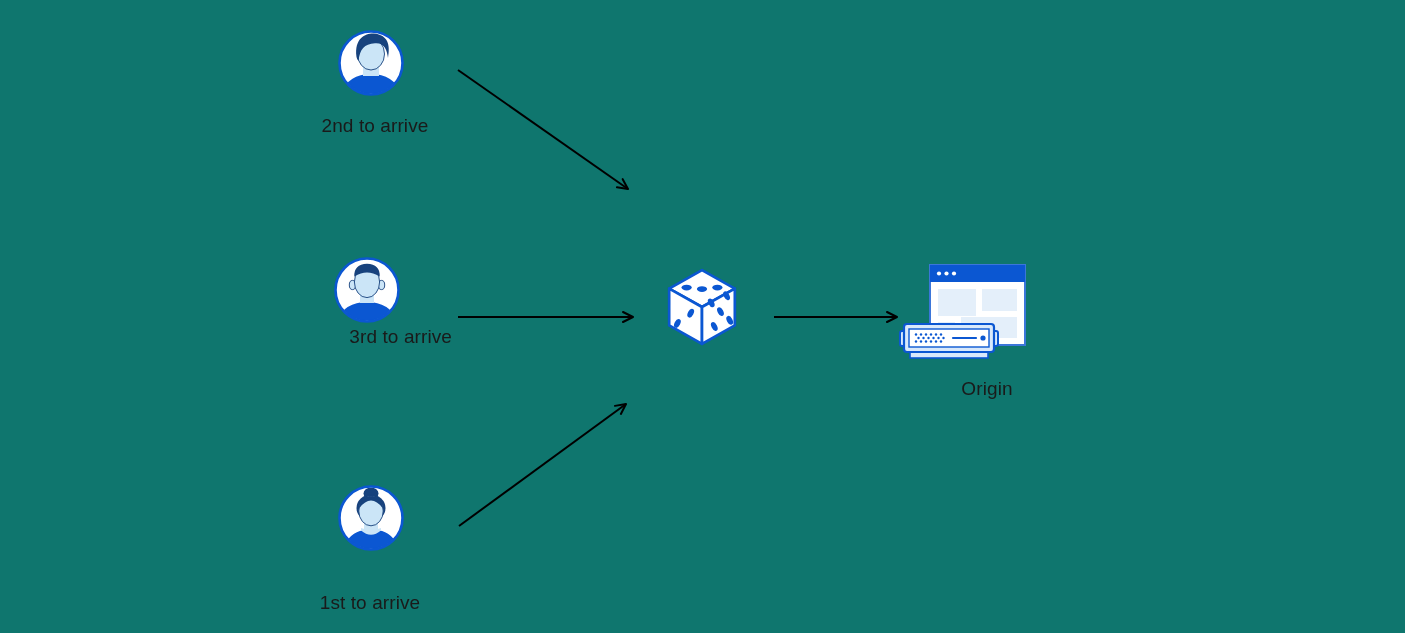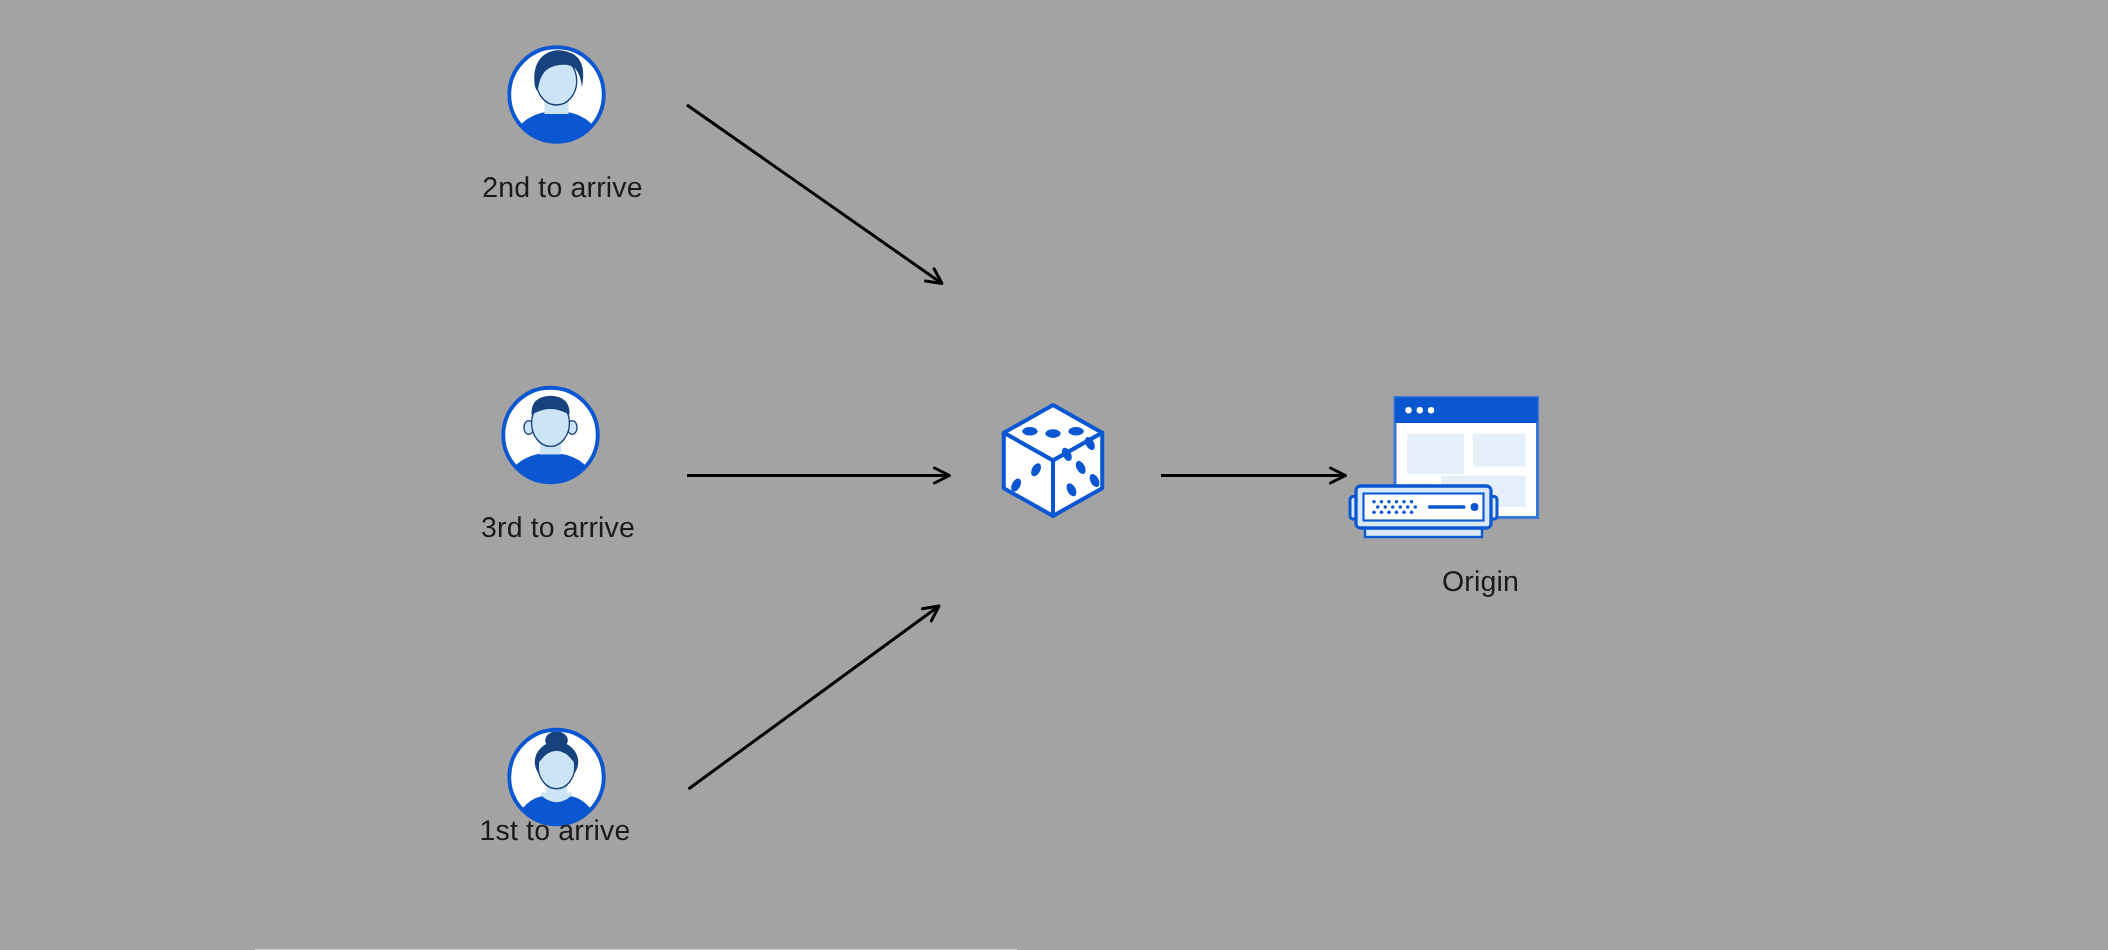--- a/index.html
+++ b/index.html
@@ -5,21 +5,21 @@
   html, body {
     margin: 0;
     padding: 0;
     background: #ffffff;
     font-family: "Liberation Sans", sans-serif;
   }
   .canvas {
     position: relative;
     width: 1405px;
     height: 633px;
-    background: #a3a3a3;
+    background: #0f766e;
     overflow: hidden;
   }
   .abs { position: absolute; }
   .node-label {
     position: absolute;
     width: 160px;
     text-align: center;
     font-size: 19px;
     color: #1a1a1a;
     letter-spacing: 0.1px;
@@ -71,21 +71,21 @@
           <path d="M27 34 h14 v13 h-14 z" fill="#cbe5f7"></path>
           <ellipse cx="19.5" cy="29" rx="3.2" ry="4.6" fill="#cbe5f7" stroke="#17427d" stroke-width="0.9"></ellipse>
           <ellipse cx="48.5" cy="29" rx="3.2" ry="4.6" fill="#cbe5f7" stroke="#17427d" stroke-width="0.9"></ellipse>
           <ellipse cx="34" cy="26" rx="12.6" ry="15.6" fill="#cbe5f7" stroke="#17427d" stroke-width="0.9"></ellipse>
           <path d="M21.3 20.5 Q20.8 8.2 34 7.8 Q47.2 8.2 46.7 20.5 Q40 16.6 34 16.6 Q28 16.6 21.3 20.5 Z" fill="#17427d"></path>
         </g>
         <circle cx="34" cy="34" r="31.5" fill="none" stroke="#0b57d2" stroke-width="2.6"></circle>
       </svg>
     </span>
   </div>
-  <div class="node-label" style="left:292px; top:342px;">3rd to arrive</div>
+  <div class="node-label" style="left:292px; top:326px;text-align:right;">3rd to arrive</div>
 
   <div class="abs" style="left:337px; top:484px;">
     <span>
       <svg width="68" height="68" viewBox="0 0 68 68">
         <defs>
             <clipPath id="clipC">
               <circle cx="34" cy="34" r="30.8"></circle>
             </clipPath>
           </defs>
         <circle cx="34" cy="34" r="31.5" fill="#ffffff"></circle>
@@ -95,21 +95,21 @@
           <path d="M27 36 h14 v12 h-14 z" fill="#cbe5f7"></path>
           <path d="M4 68 Q12 48 26 46.5 Q34 53 42 46.5 Q56 48 64 68 Z" fill="#0b57d2"></path>
           <path d="M24 46.5 Q34 55 44 46.5 L44 44 Q34 48 24 44 Z" fill="#cbe5f7"></path>
           <ellipse cx="34" cy="27" rx="12.2" ry="14.8" fill="#cbe5f7" stroke="#17427d" stroke-width="0.9"></ellipse>
           <path d="M22.5 24 Q22 12.5 34 12.2 Q46 12.5 45.5 24 Q40 16.5 34 16.5 Q28 16.5 22.5 24 Z" fill="#17427d"></path>
         </g>
         <circle cx="34" cy="34" r="31.5" fill="none" stroke="#0b57d2" stroke-width="2.6"></circle>
       </svg>
     </span>
   </div>
-  <div class="node-label" style="left:290px; top:544px;">1st to arrive</div>
+  <div class="node-label" style="left:290px; top:592px;">1st to arrive</div>
 
   <div class="abs" style="left:665px; top:267px;">
     <span>
       <svg width="74" height="80" viewBox="0 0 72 78">
         <g stroke="#0b57d2" stroke-width="2.6" stroke-linejoin="round" fill="#ffffff">
           <polygon points="36,3 68,21 36,39 4,21"></polygon>
           <polygon points="4,21 36,39 36,75 4,57"></polygon>
           <polygon points="68,21 36,39 36,75 68,57"></polygon>
         </g>
         <g fill="#0b57d2">

